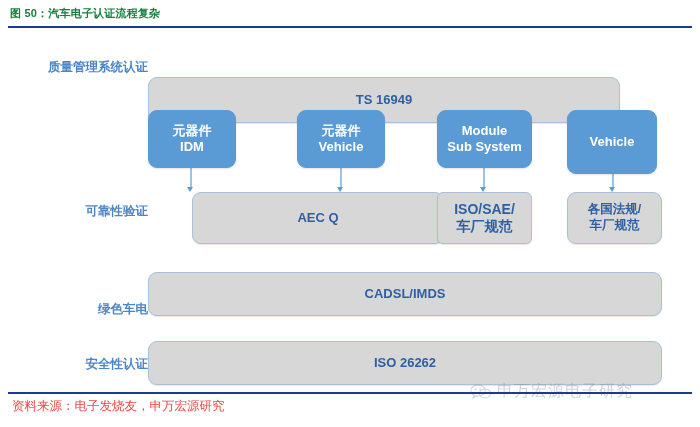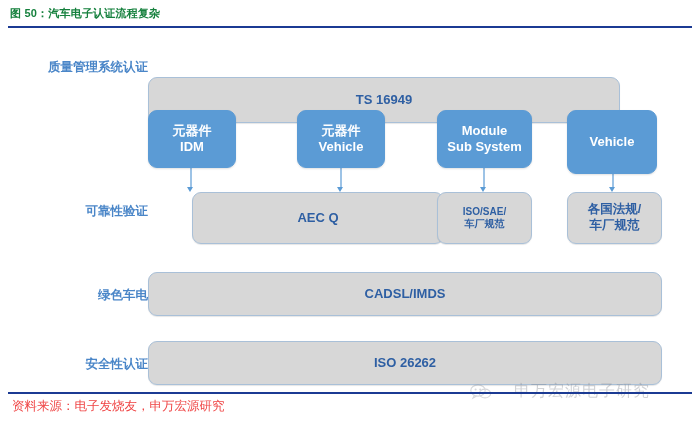--- a/index.html
+++ b/index.html
@@ -28,21 +28,21 @@
     position:absolute;left:8px;top:392px;width:684px;height:1.6px;
     background:#1b3a93;
   }
   .fig-source{
     position:absolute;left:12px;top:398px;
     font-size:12.5px;color:#ef4444;white-space:nowrap;
   }
   
   .watermark{
     position:absolute;left:470px;top:381px;
-    display:flex;align-items:center;gap:22px;
+    display:flex;align-items:center;gap:5px;
     opacity:.35;
   }
   .wm-text{
     font-size:16px;color:#7a7f8a;letter-spacing:1px;white-space:nowrap;
   }
   .wm-icon{
     width:22px;height:16px;position:relative;flex:0 0 auto;
   }
   
   .row-label{
@@ -93,21 +93,21 @@
 </head>
 <body>
 
 <div class="figure">
 
   <div class="fig-title">图 50：汽车电子认证流程复杂</div>
   <div class="title-rule"></div>
 
   <div class="row-label" style="left:8px;top:59px;width:140px;">质量管理系统认证</div>
   <div class="row-label" style="left:8px;top:203px;width:140px;">可靠性验证</div>
-  <div class="row-label" style="left:8px;top:287px;width:140px;">绿色车电</div>
+  <div class="row-label" style="left:8px;top:301px;width:140px;">绿色车电</div>
   <div class="row-label" style="left:8px;top:356px;width:140px;">安全性认证</div>
 
   <div class="conn" style="left:190px;top:92px;height:18px;"></div>
   <div class="arrow arrow-up" style="left:187px;top:88px;"></div>
 
   <div class="conn" style="left:340px;top:92px;height:18px;"></div>
   <div class="arrow arrow-up" style="left:337px;top:88px;"></div>
 
   <div class="conn" style="left:483px;top:92px;height:18px;"></div>
   <div class="arrow arrow-up" style="left:480px;top:88px;"></div>
@@ -147,21 +147,21 @@
   </div>
 
   <div class="box box-blue" style="left:567px;top:110px;width:90px;height:64px;font-size:13px;">
     <span class="ln">Vehicle</span>
   </div>
 
   <div class="box box-gray" style="left:148px;top:192px;width:252px;height:52px;font-size:13px;margin-left:44px;">
     <span class="ln">AEC Q</span>
   </div>
 
-  <div class="box box-gray" style="left:437px;top:192px;width:95px;height:52px;font-size:10px;">
+  <div class="box box-gray" style="left:437px;top:192px;width:95px;height:52px;font-size:14px;border-radius:6px;">
     <span class="ln">ISO/SAE/</span>
     <span class="ln">车厂规范</span>
   </div>
 
   <div class="box box-gray" style="left:567px;top:192px;width:95px;height:52px;font-size:12.5px;">
     <span class="ln">各国法规/</span>
     <span class="ln">车厂规范</span>
   </div>
 
   <div class="box box-gray" style="left:148px;top:272px;width:514px;height:44px;font-size:13px;">

